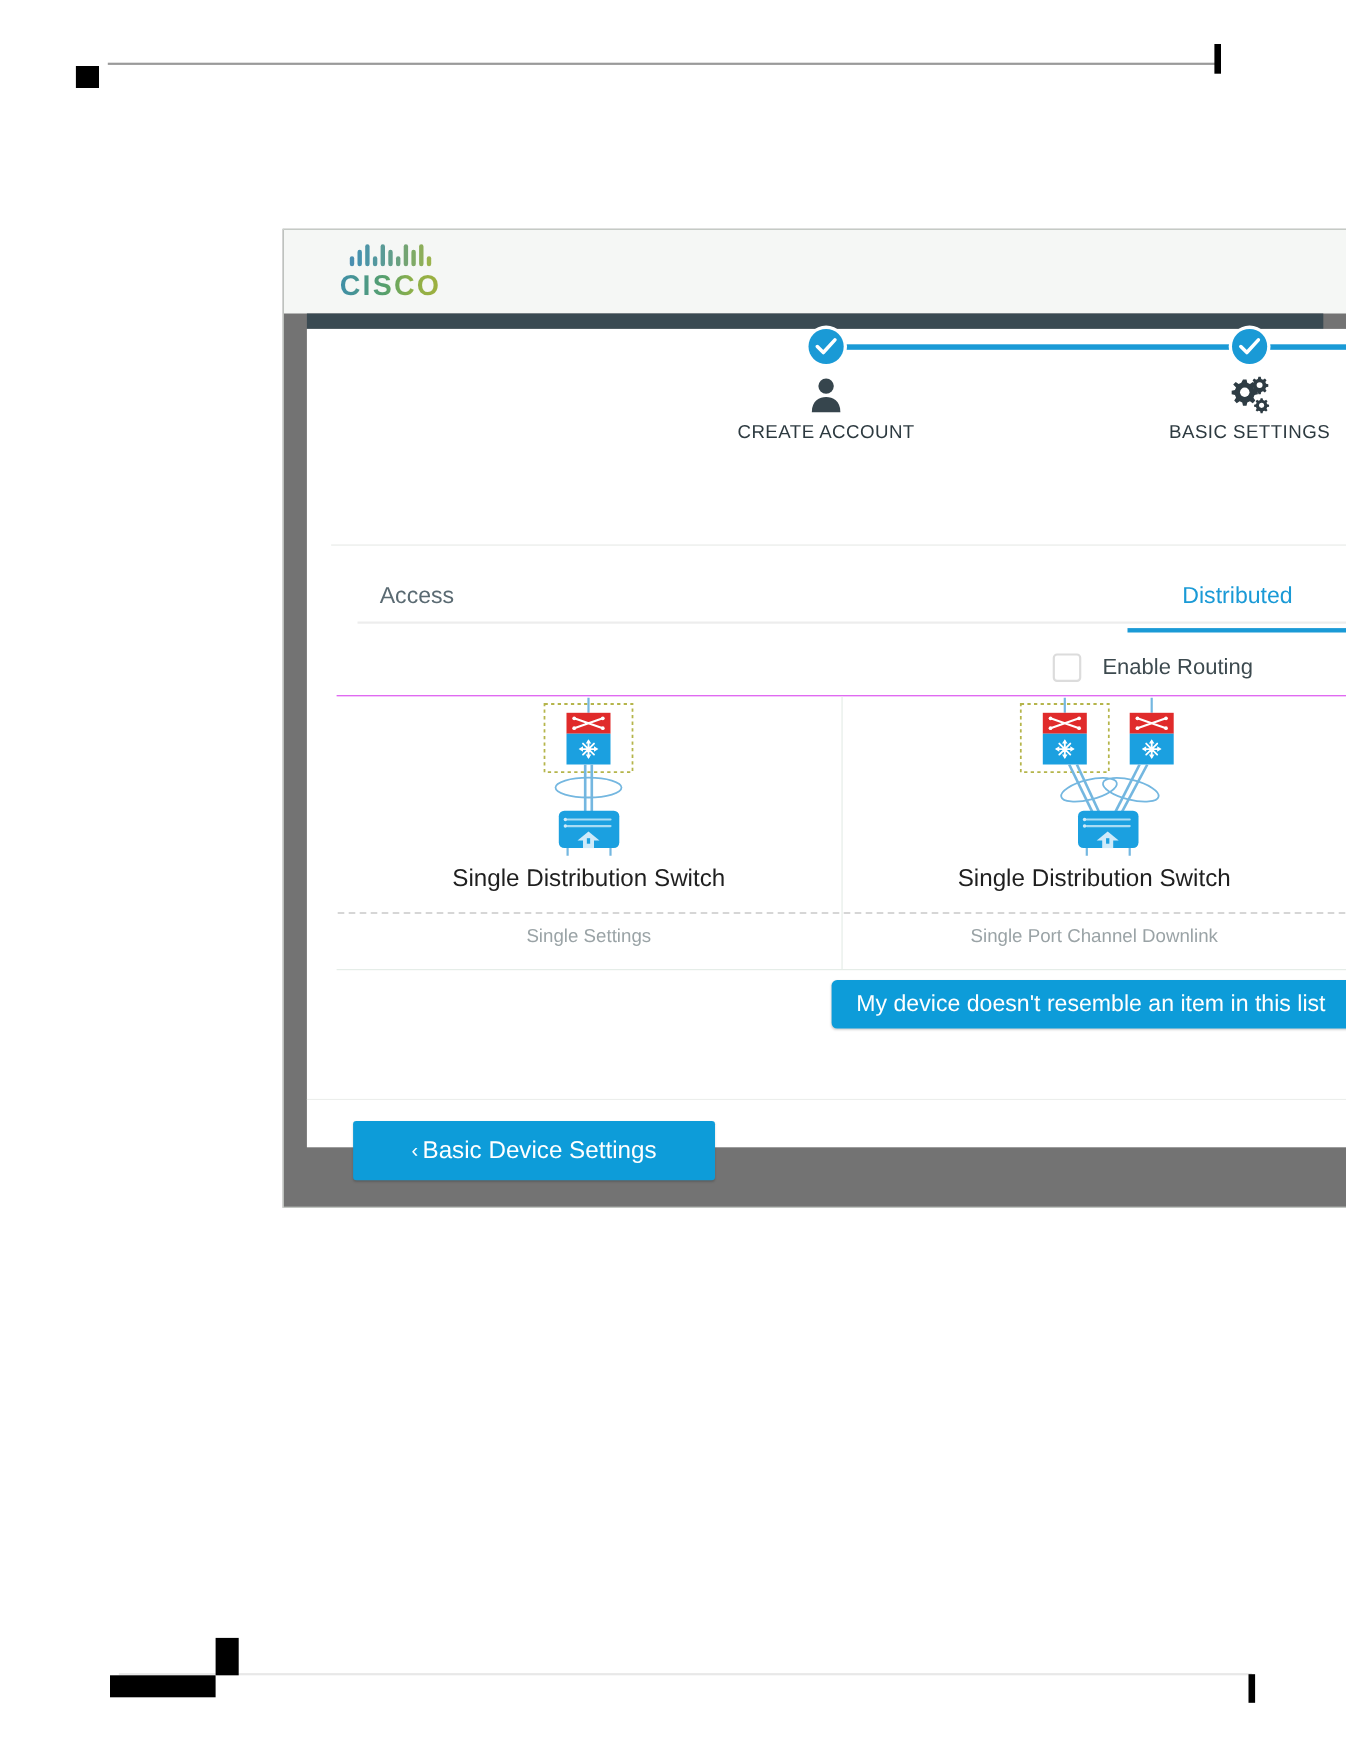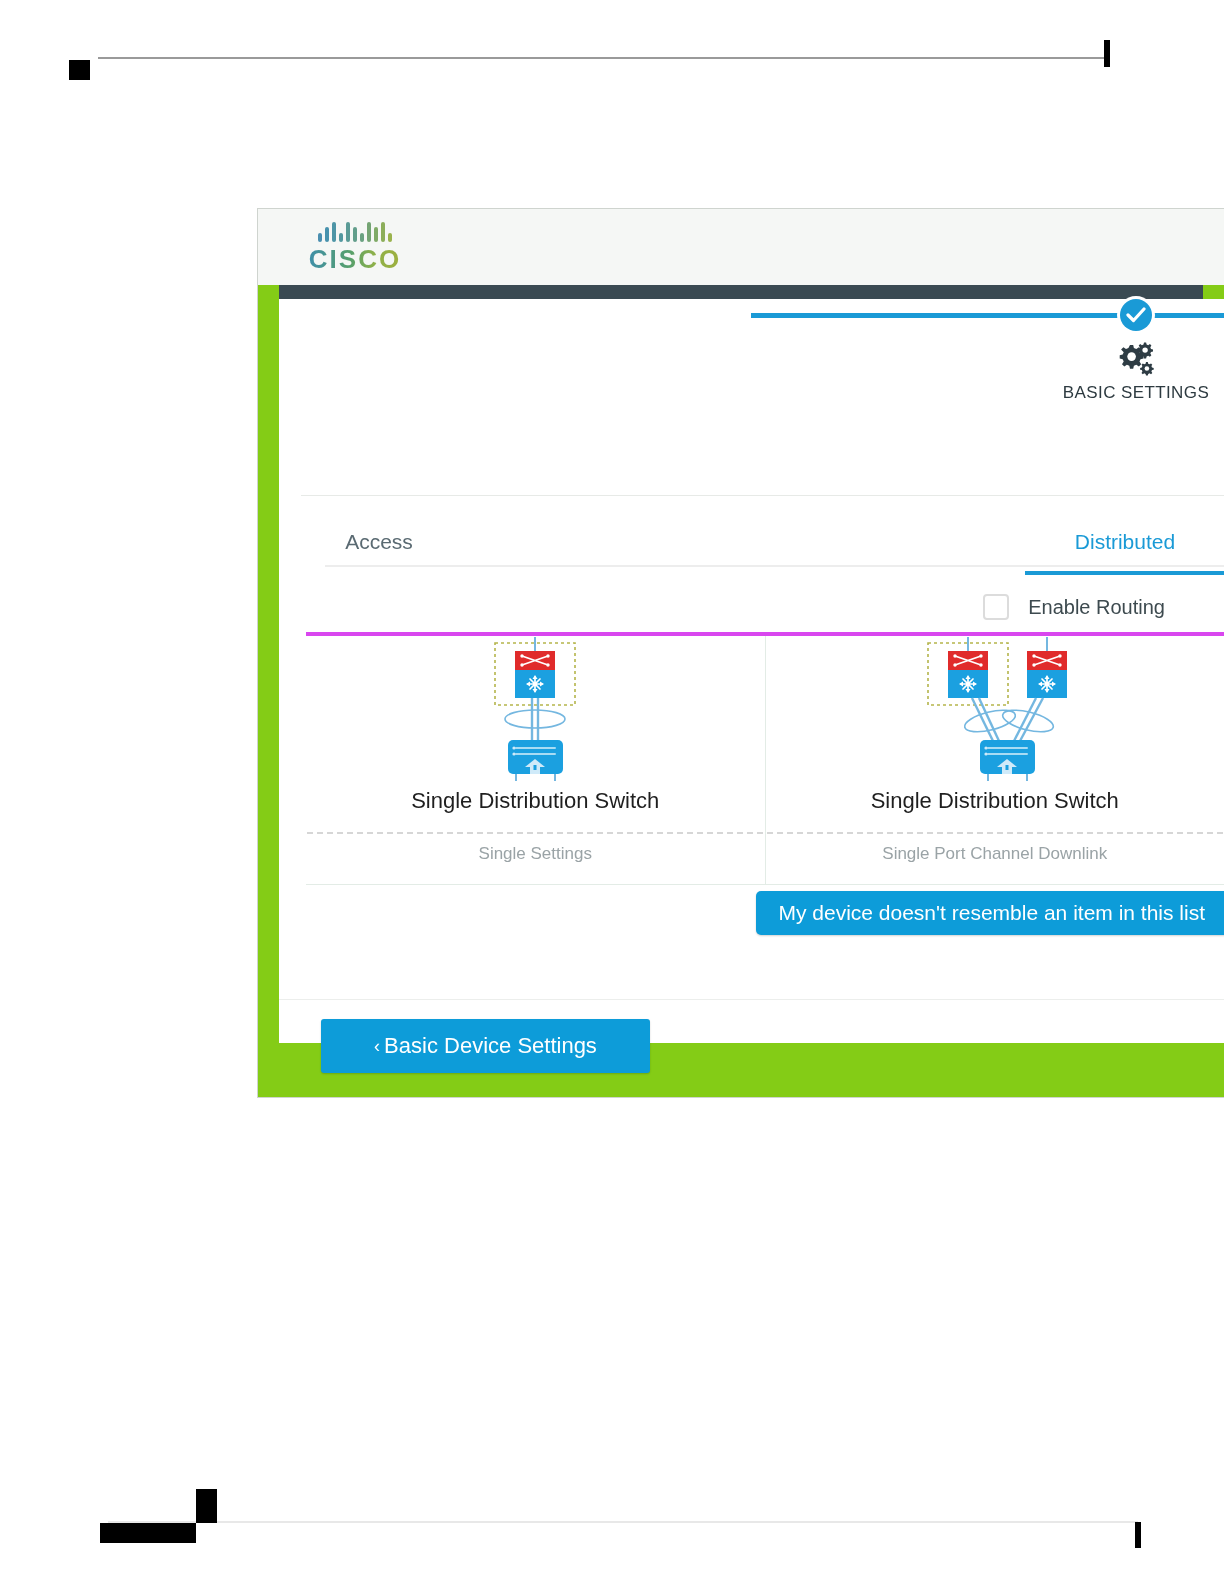--- a/index.html
+++ b/index.html
@@ -59,21 +59,21 @@
     background: #000000;
   }
 
   
   .window {
     position: absolute;
     left: 257px;
     top: 208px;
     width: 967px;      
     height: 890px;
-    background: #84cc16;
+    background: #737373;
     border: 1px solid #cfd4cf;
     border-right: none;
     box-sizing: border-box;
     overflow: hidden;
   }
 
   
   .app-header {
     height: 76px;
     display: flex;
@@ -213,21 +213,21 @@
 
   
   .routing-row {
     position: absolute;
     top: 282px;
     left: 0; right: 0;
     height: 52px;
     display: flex;
     align-items: center;
     justify-content: flex-end;
-    padding-right: 60px;
+    padding-right: 86px;
   }
   .chk {
     width: 22px; height: 22px;
     border: 2px solid #dcdcdc;
     border-radius: 4px;
     background: #fff;
     margin-right: 19px;
     cursor: pointer;
   }
   .routing-label {
@@ -236,21 +236,21 @@
   }
 
   
   .options {
     position: absolute;
     top: 333px;
     left: 27px;
     right: 0;
     height: 248px;
     display: flex;
-    border-top: 4px solid #d946ef;
+    border-top: 1px solid #d946ef;
     border-bottom: 1px solid #e3ece6;
   }
   .opt {
     width: 487px;
     box-sizing: border-box;
     border-right: 1px solid #e3ece6;
     display: flex;
     flex-direction: column;
     align-items: center;
     cursor: pointer;
@@ -359,20 +359,34 @@
     </div>
   </div>
 
   <div class="dark-bar"></div>
 
   <div class="card">
 
     <div class="stepper">
       <div style="position:absolute;left:472px;top:14px;width:500px;height:5px;background:#1a9ad6;"></div>
 
+      <div class="step" style="left:352px;">
+        <div class="step-dot">
+          <svg width="20" height="18" viewBox="0 0 20 18">
+              <path d="M2 9 L7.5 14.5 L18 3" stroke="#ffffff" stroke-width="3.2" fill="none" stroke-linecap="round" stroke-linejoin="round"></path>
+            </svg>
+        </div>
+        <div class="step-icon">
+          <svg width="30" height="32" viewBox="0 0 30 32">
+            <circle cx="15" cy="8" r="7" fill="#36454d"></circle>
+            <path d="M2 32 C2 21 9 18 15 18 C21 18 28 21 28 32 Z" fill="#36454d"></path>
+          </svg>
+        </div>
+        <div class="step-label">CREATE ACCOUNT</div>
+      </div>
 
       <div class="step" style="left:737px;">
         <div class="step-dot">
           <svg width="20" height="18" viewBox="0 0 20 18">
               <path d="M2 9 L7.5 14.5 L18 3" stroke="#ffffff" stroke-width="3.2" fill="none" stroke-linecap="round" stroke-linejoin="round"></path>
             </svg>
         </div>
         <div class="step-icon">
           <svg width="40" height="36" viewBox="0 0 40 36">
             <g fill="#2e3c44">

